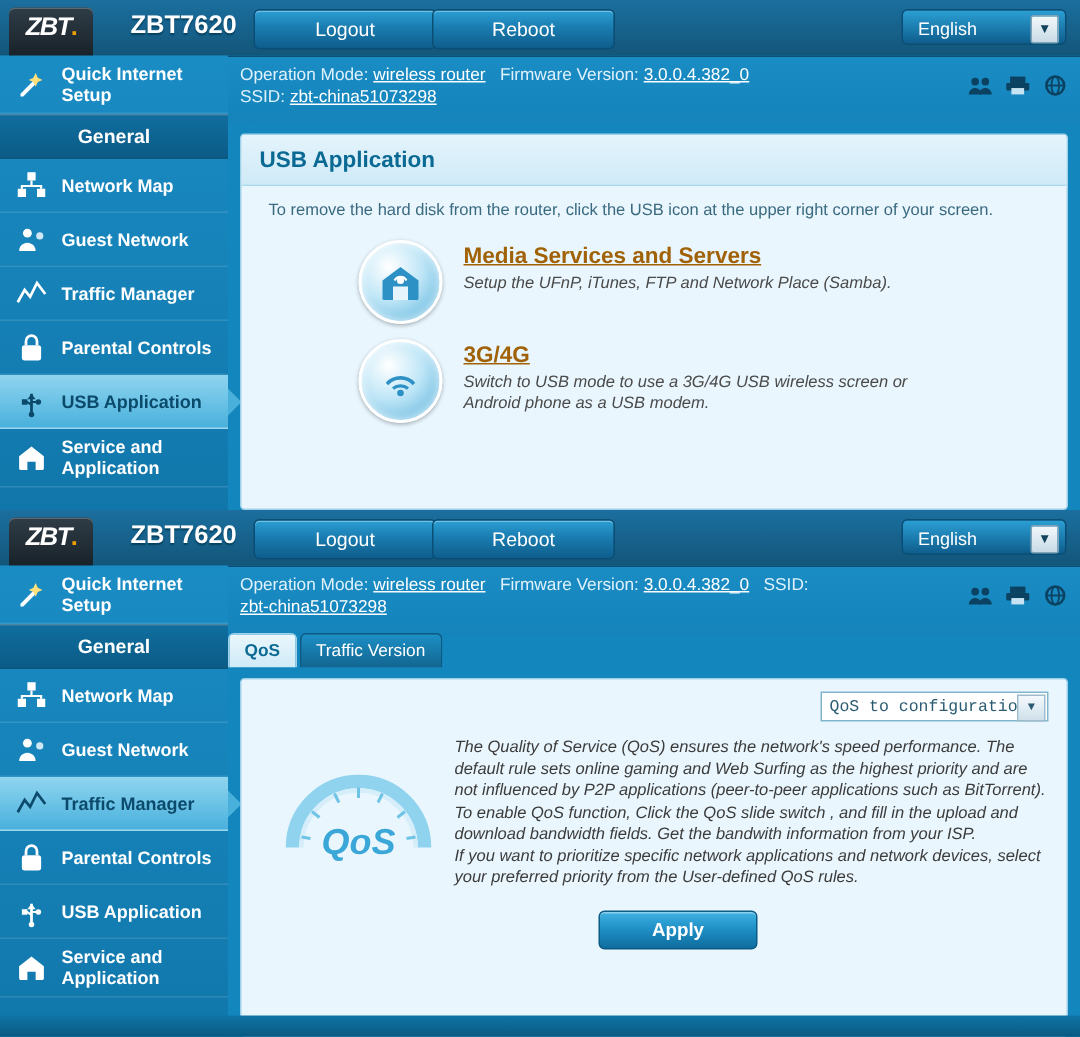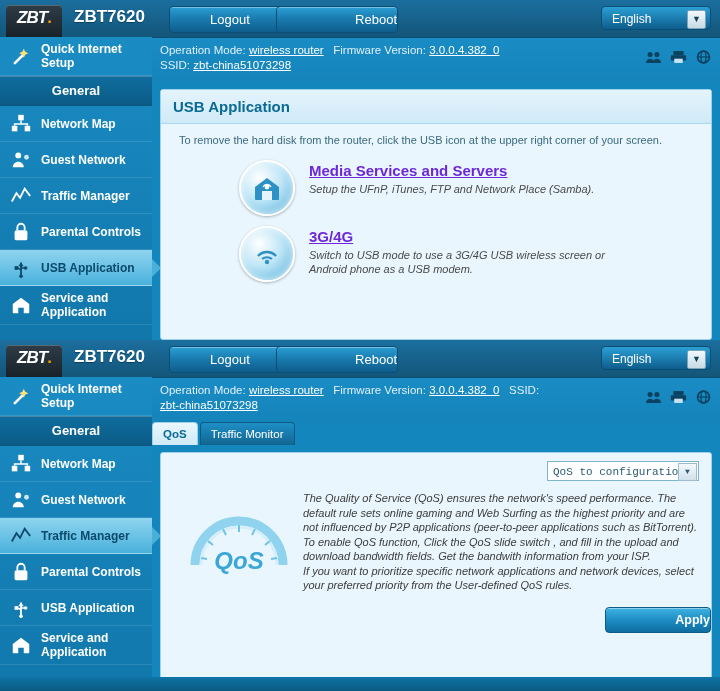--- a/index.html
+++ b/index.html
@@ -31,37 +31,37 @@
     width:56px;height:41px;
     background:linear-gradient(to bottom,#2f3d47,#121a20);
     border-radius:4px;
     color:#fff;font-weight:bold;font-style:italic;
     font-size:17px;line-height:25px;text-align:center;
     letter-spacing:-1px;
     box-shadow:inset 0 1px 0 #5a6a75;
   }
   .logo .dot{color:#f0a000;font-style:normal;}
   .model{
-    position:absolute;left:74px;top:7px;
+    position:absolute;left:87px;top:7px;
     color:#ffffff;font-size:17px;font-weight:bold;
     text-shadow:0 1px 1px #05405e;
   }
   .btn-top{
     position:absolute;top:6px;
     height:25px;line-height:25px;
     width:120px;text-align:center;
     color:#ffffff;font-size:13px;
     background:linear-gradient(to bottom,#2b9fd4 0%,#1a7cb0 45%,#0e5d8c 100%);
     border:1px solid #0b4e75;
     border-radius:4px;
     box-shadow:inset 0 1px 0 rgba(255,255,255,.35);
     cursor:pointer;
   }
   .btn-logout{left:169px;}
-  .btn-reboot{left:276px;text-align:right;}
+  .btn-reboot{left:288px;}
   .lang{
     position:absolute;right:9px;top:6px;
     width:110px;height:24px;
     background:linear-gradient(to bottom,#2b9fd4,#0e5d8c);
     border:1px solid #0b4e75;border-radius:4px;
     color:#fff;font-size:12px;line-height:24px;
     padding-left:10px;box-sizing:border-box;
     cursor:pointer;
   }
   .lang .arrow{
@@ -158,21 +158,21 @@
     width:52px;height:52px;border-radius:50%;
     background:radial-gradient(circle at 35% 30%,#ffffff 0%,#bfe6f7 45%,#4facd8 100%);
     border:2px solid #ffffff;
     box-shadow:0 1px 3px rgba(0,0,0,.3), inset 0 0 6px rgba(255,255,255,.8);
     flex:0 0 52px;
     display:flex;align-items:center;justify-content:center;
     margin-right:14px;
   }
   .app-text{padding-top:2px;}
   .app-title{
-    color:#6d28d9;font-size:15px;font-weight:bold;
+    color:#a16207;font-size:15px;font-weight:bold;
     text-decoration:underline;cursor:pointer;margin-bottom:3px;
   }
   .app-desc{color:#4a4a4a;font-size:11px;font-style:italic;line-height:14px;max-width:300px;}
 
   
   .tabs{
     position:absolute;left:152px;top:82px;
     display:flex;align-items:flex-end;
     z-index:5;
   }
@@ -243,21 +243,21 @@
   }
   .toggle .knob{
     width:28px;height:18px;margin:1px 0 1px 2px;
     background:linear-gradient(to bottom,#7d8b94,#4d5a63);
     border-radius:2px;
   }
   .toggle .tlabel{
     position:absolute;right:7px;top:3px;
     font-size:11px;color:#5d6d77;font-weight:bold;
   }
-  .apply-wrap{text-align:right;margin-top:14px;margin-left:32px;}
+  .apply-wrap{text-align:center;margin-top:14px;margin-left:32px;}
   .apply{
     display:inline-block;width:104px;height:24px;line-height:24px;
     background:linear-gradient(to bottom,#40b2e2 0%,#1d8dc4 50%,#0f6d9e 100%);
     border:1px solid #0b5b86;border-radius:4px;
     color:#ffffff;font-size:12.5px;font-weight:bold;
     box-shadow:inset 0 1px 0 rgba(255,255,255,.4);
     cursor:pointer;
   }
   .footer-strip{
     position:absolute;left:0;right:0;bottom:0;height:14px;
@@ -552,21 +552,21 @@
         <svg width="22" height="22" viewBox="0 0 24 24">
             <path d="M3 11l9-7 9 7v9a1 1 0 01-1 1h-5v-6H9v6H4a1 1 0 01-1-1z" fill="#fff"></path>
           </svg>
       </span>
       <span>Service and Application</span>
     </div>
   </div>
 
   <div class="tabs">
     <div class="tab active">QoS</div>
-    <div class="tab">Traffic Monitor</div>
+    <div class="tab">Traffic Version</div>
   </div>
 
   <div class="content with-tabs">
     <div class="card">
       <div style="position:relative;height:30px;">
         <div class="qos-select">
           <span>QoS to configuration</span>
           <span class="ar">▼</span>
         </div>
       </div>

